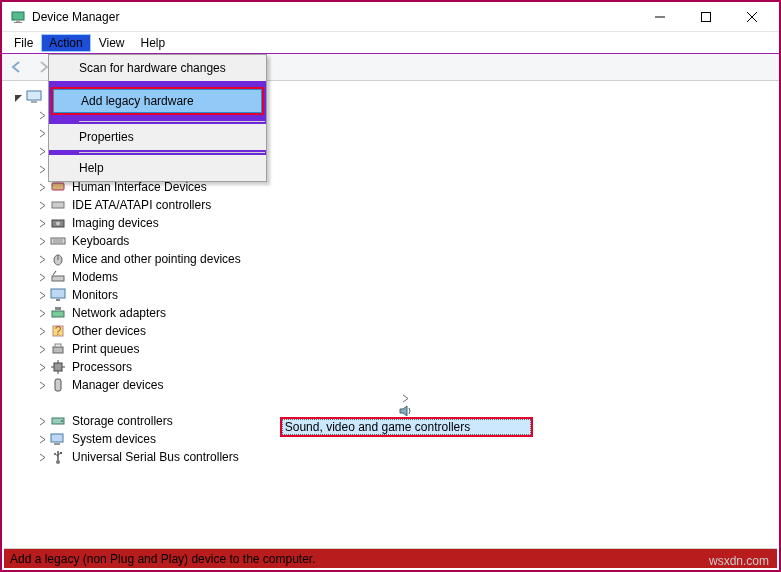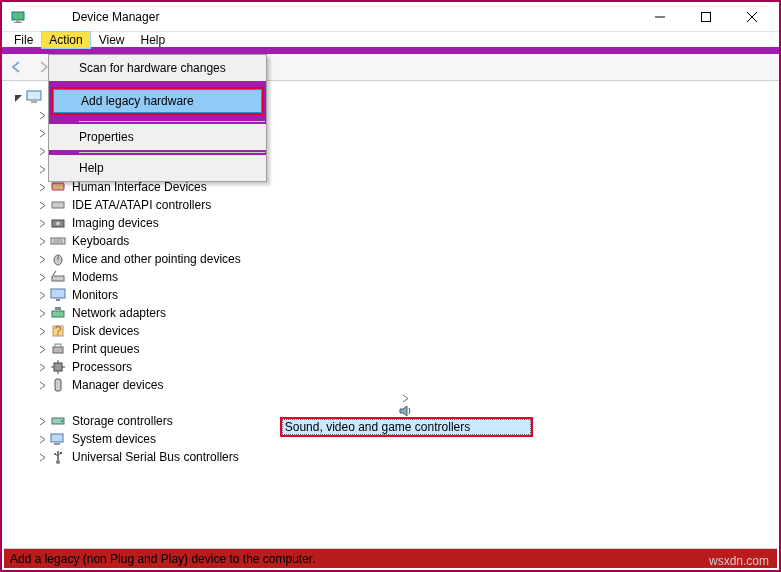--- a/index.html
+++ b/index.html
@@ -1,50 +1,50 @@
 <!DOCTYPE html>
 <html><head>
 <meta charset="utf-8">
 <style>
 * { box-sizing: border-box; margin: 0; padding: 0; font-family: "Segoe UI", Tahoma, sans-serif; font-size: 12px; }
 body { width: 781px; height: 572px; background: #fff; border: 2px solid #a80053; overflow: hidden; position: relative; }
 
 
-.titlebar { height: 30px; display: flex; align-items: center; padding: 0 4px 0 8px; border-bottom: 1px solid #e5e5e5; gap: 40px; }
+.titlebar { height: 30px; display: flex; align-items: center; padding: 0 4px 0 8px; border-bottom: 1px solid #e5e5e5; }
 .titlebar .app-icon { width: 16px; height: 16px; margin-right: 6px; display: inline-flex; align-items: center; justify-content: center; }
 .titlebar .title { flex: 1; color: #000; font-size: 12px; }
 .win-controls { display: flex; height: 100%; }
 .win-btn { width: 46px; display: flex; align-items: center; justify-content: center; }
 .win-btn svg { width: 10px; height: 10px; }
 
 
-.menubar { height: 22px; display: flex; align-items: center; padding: 0 4px; border-bottom: 7px solid #a21caf; }
+.menubar { height: 22px; display: flex; align-items: center; padding: 0 4px; border-bottom: 1px solid #a21caf; }
 .menu-item { padding: 2px 8px; color: #000; cursor: default; }
-.menu-item.active { background: #fde047; border: 1px solid #99d1ff; padding: 1px 7px; text-align: center; }
+.menu-item.active { background: #1d4ed8; border: 1px solid #99d1ff; padding: 1px 7px; text-align: center; }
 
 
 .toolbar { height: 27px; display: flex; align-items: center; padding: 0 4px; background: #f5f6f7; border-bottom: 1px solid #d0d0d0; position: relative; }
 .tool-btn { width: 22px; height: 22px; display: inline-flex; align-items: center; justify-content: center; margin-right: 4px; }
 .tool-sep { width: 1px; height: 18px; background: #c0c0c0; margin: 0 4px; }
 .tool-btn.disabled { opacity: .45; }
 
 
 .content { position: absolute; top: 82px; left: 2px; right: 2px; bottom: 24px; overflow: hidden; padding: 4px 0; }
 .tree { padding-left: 4px; }
 .node { position: relative; display: flex; align-items: center; height: 18px; white-space: nowrap; }
 .expander { width: 12px; height: 12px; margin: 0 2px 0 0; display: inline-flex; align-items: center; justify-content: center; color: #6e6e6e; }
 .tree-icon { width: 16px; height: 16px; margin-right: 4px; display: inline-flex; align-items: center; justify-content: center; }
 .label { color: #000; padding: 0 2px; }
 .label.selected { background: #cce8ff; border: 1px dotted #666; padding: 0 1px; }
 .node.hl .label { outline: 2px solid #e4002b; outline-offset: 0; padding: 0 60px 0 2px; }
 .root-row { padding-left: 4px; }
 .child-row { padding-left: 28px; align-items: center; }
 
 
-.dropdown { position: absolute; top: 52px; left: 46px; width: 219px; background: #a21caf; border: 1px solid #a0a0a0; box-shadow: 3px 3px 3px rgba(0,0,0,.2); z-index: 10; }
+.dropdown { position: absolute; top: 52px; left: 46px; width: 219px; background: #6d28d9; border: 1px solid #a0a0a0; box-shadow: 3px 3px 3px rgba(0,0,0,.2); z-index: 10; }
 .dd-item { padding: 6px 10px 6px 30px; background: #f0f0f0; }
 .dd-item.hot { margin: 8px 4px; background: #91c9f7; border: 1px solid #2a8dd4; outline: 2px solid #e4002b; padding: 4px 7px 4px 27px; }
 .dd-sep { height: 1px; background: #d0d0d0; margin: 2px 1px 2px 30px; }
 
 
 .statusbar { position: absolute; left: 2px; right: 2px; bottom: 2px; height: 20px; border-top: 1px solid #d0d0d0; display: flex; align-items: center; padding: 0 6px; font-size: 12px; color: #000; background: #b91c1c; }
 .watermark { position: absolute; right: 10px; bottom: 2px; font-size: 12px; color: #ccc; }
 </style>
 </head>
 <body>
@@ -298,21 +298,21 @@
           <svg width="9" height="9" viewBox="0 0 9 9">
             <path d="M2 1 L7 4.5 L2 8" fill="none" stroke="#6e6e6e" stroke-width="1"></path>
           </svg>
         </span>
       <span class="tree-icon">
           <svg viewBox="0 0 16 16">
             <rect x="3" y="3" width="10" height="10" fill="#f7da77" stroke="#b88"></rect>
             <text x="8" y="12" text-anchor="middle" font-size="10" fill="#a55">?</text>
           </svg>
         </span>
-      <span class="label">Disk devices</span>
+      <span class="label">Other devices</span>
     </div>
     <div class="node child-row">
       <span class="expander">
           <svg width="9" height="9" viewBox="0 0 9 9">
             <path d="M2 1 L7 4.5 L2 8" fill="none" stroke="#6e6e6e" stroke-width="1"></path>
           </svg>
         </span>
       <span class="tree-icon">
           <svg viewBox="0 0 16 16">
             <rect x="3" y="6" width="10" height="6" fill="#bbb" stroke="#666"></rect>

